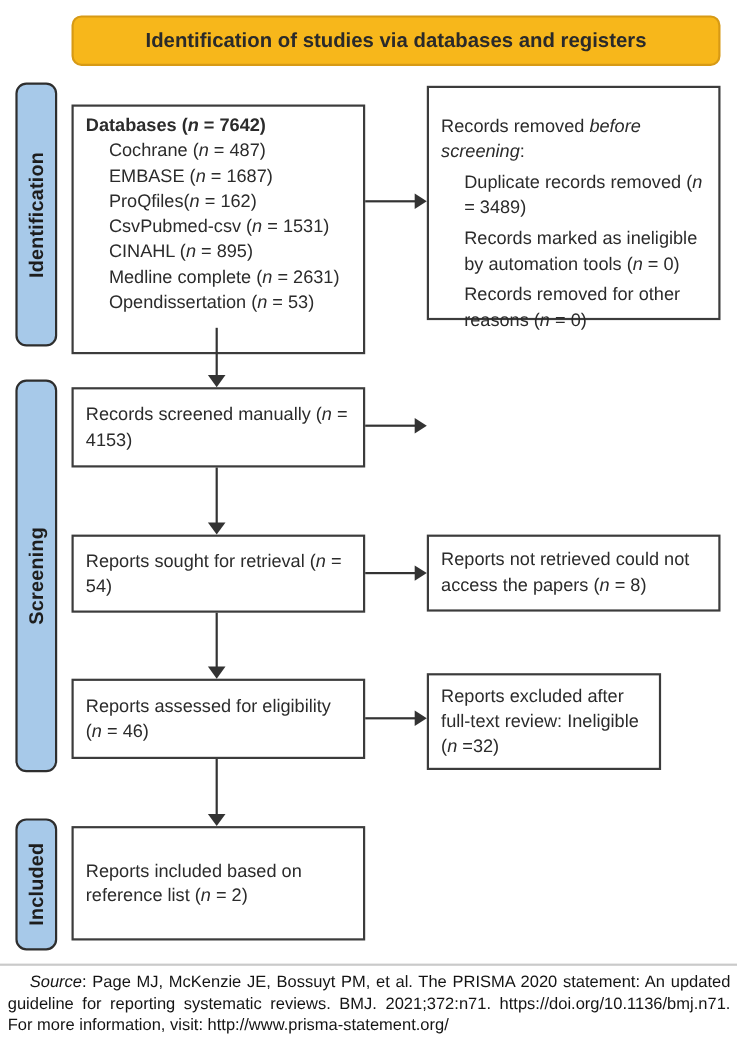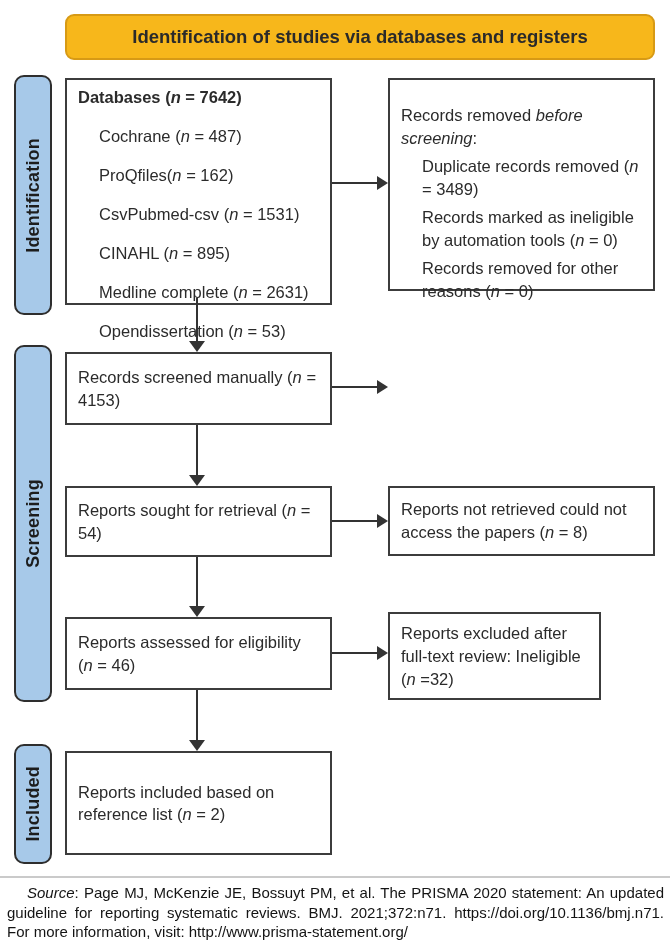--- a/index.html
+++ b/index.html
@@ -28,22 +28,22 @@
   .s-screen{top:345px;height:357px}
   .s-incl{top:744px;height:120px}
   
   .fbox{
     position:absolute;background:#fff;border:2px solid #3C3C3C;box-sizing:border-box;
     font-size:16.5px;line-height:23px;padding:6px 11px;
     display:flex;flex-direction:column;justify-content:center;color:#2b2b2b;
   }
   .fbox .para + .para{margin-top:6px}
   .fbox .para.ind{padding-left:21px}
-  .b-databases{left:65px;top:78px;width:267px;height:227px;justify-content:flex-start;line-height:23px}
-  .b-databases .para + .para{margin-top:16px}
+  .b-databases{left:65px;top:95px;width:267px;height:227px;justify-content:flex-start;line-height:23px}
+  .b-databases .para + .para{margin-top:0}
   .b-removed{left:388px;top:78px;width:267px;height:213px;justify-content:flex-start;line-height:22.5px;padding-top:24px}
   .b-screened{left:65px;top:352px;width:267px;height:73px}
   .b-excluded-titles{left:388px;top:350px;width:267px;height:78px}
   .b-sought{left:65px;top:486px;width:267px;height:71px}
   .b-not-retrieved{left:388px;top:486px;width:267px;height:70px}
   .b-assessed{left:65px;top:617px;width:267px;height:73px}
   .b-excluded-ft{left:388px;top:612px;width:213px;height:88px}
   .b-included{left:65px;top:751px;width:267px;height:104px;line-height:22px}
   .b-included .para + .para{margin-top:9px}
   
@@ -85,20 +85,21 @@
   <div class="stage s-screen">
     <span>Screening</span>
   </div>
   <div class="stage s-incl">
     <span>Included</span>
   </div>
 
   <div class="fbox b-databases">
       <div class="para"><span style="font-weight: 700;">Databases (</span><span style="font-style: italic; font-weight: 700;">n</span><span style="font-weight: 700;"> = 7642)</span></div>
       <div class="para ind"><span>Cochrane (</span><span style="font-style: italic;">n</span><span> = 487)</span></div>
+      <div class="para ind"><span>EMBASE (</span><span style="font-style: italic;">n</span><span> = 1687)</span></div>
       <div class="para ind"><span>ProQfiles(</span><span style="font-style: italic;">n</span><span> = 162)</span></div>
       <div class="para ind"><span>CsvPubmed-csv (</span><span style="font-style: italic;">n</span><span> = 1531)</span></div>
       <div class="para ind"><span>CINAHL (</span><span style="font-style: italic;">n</span><span> = 895)</span></div>
       <div class="para ind"><span>Medline complete (</span><span style="font-style: italic;">n</span><span> = 2631)</span></div>
       <div class="para ind"><span>Opendissertation (</span><span style="font-style: italic;">n</span><span> = 53)</span></div>
     </div>
   <div class="fbox b-removed">
       <div class="para"><span>Records removed </span><span style="font-style: italic;">before screening</span><span>:</span></div>
       <div class="para ind"><span>Duplicate records removed (</span><span style="font-style: italic;">n</span><span> = 3489)</span></div>
       <div class="para ind"><span>Records marked as ineligible by automation tools (</span><span style="font-style: italic;">n</span><span> = 0)</span></div>

